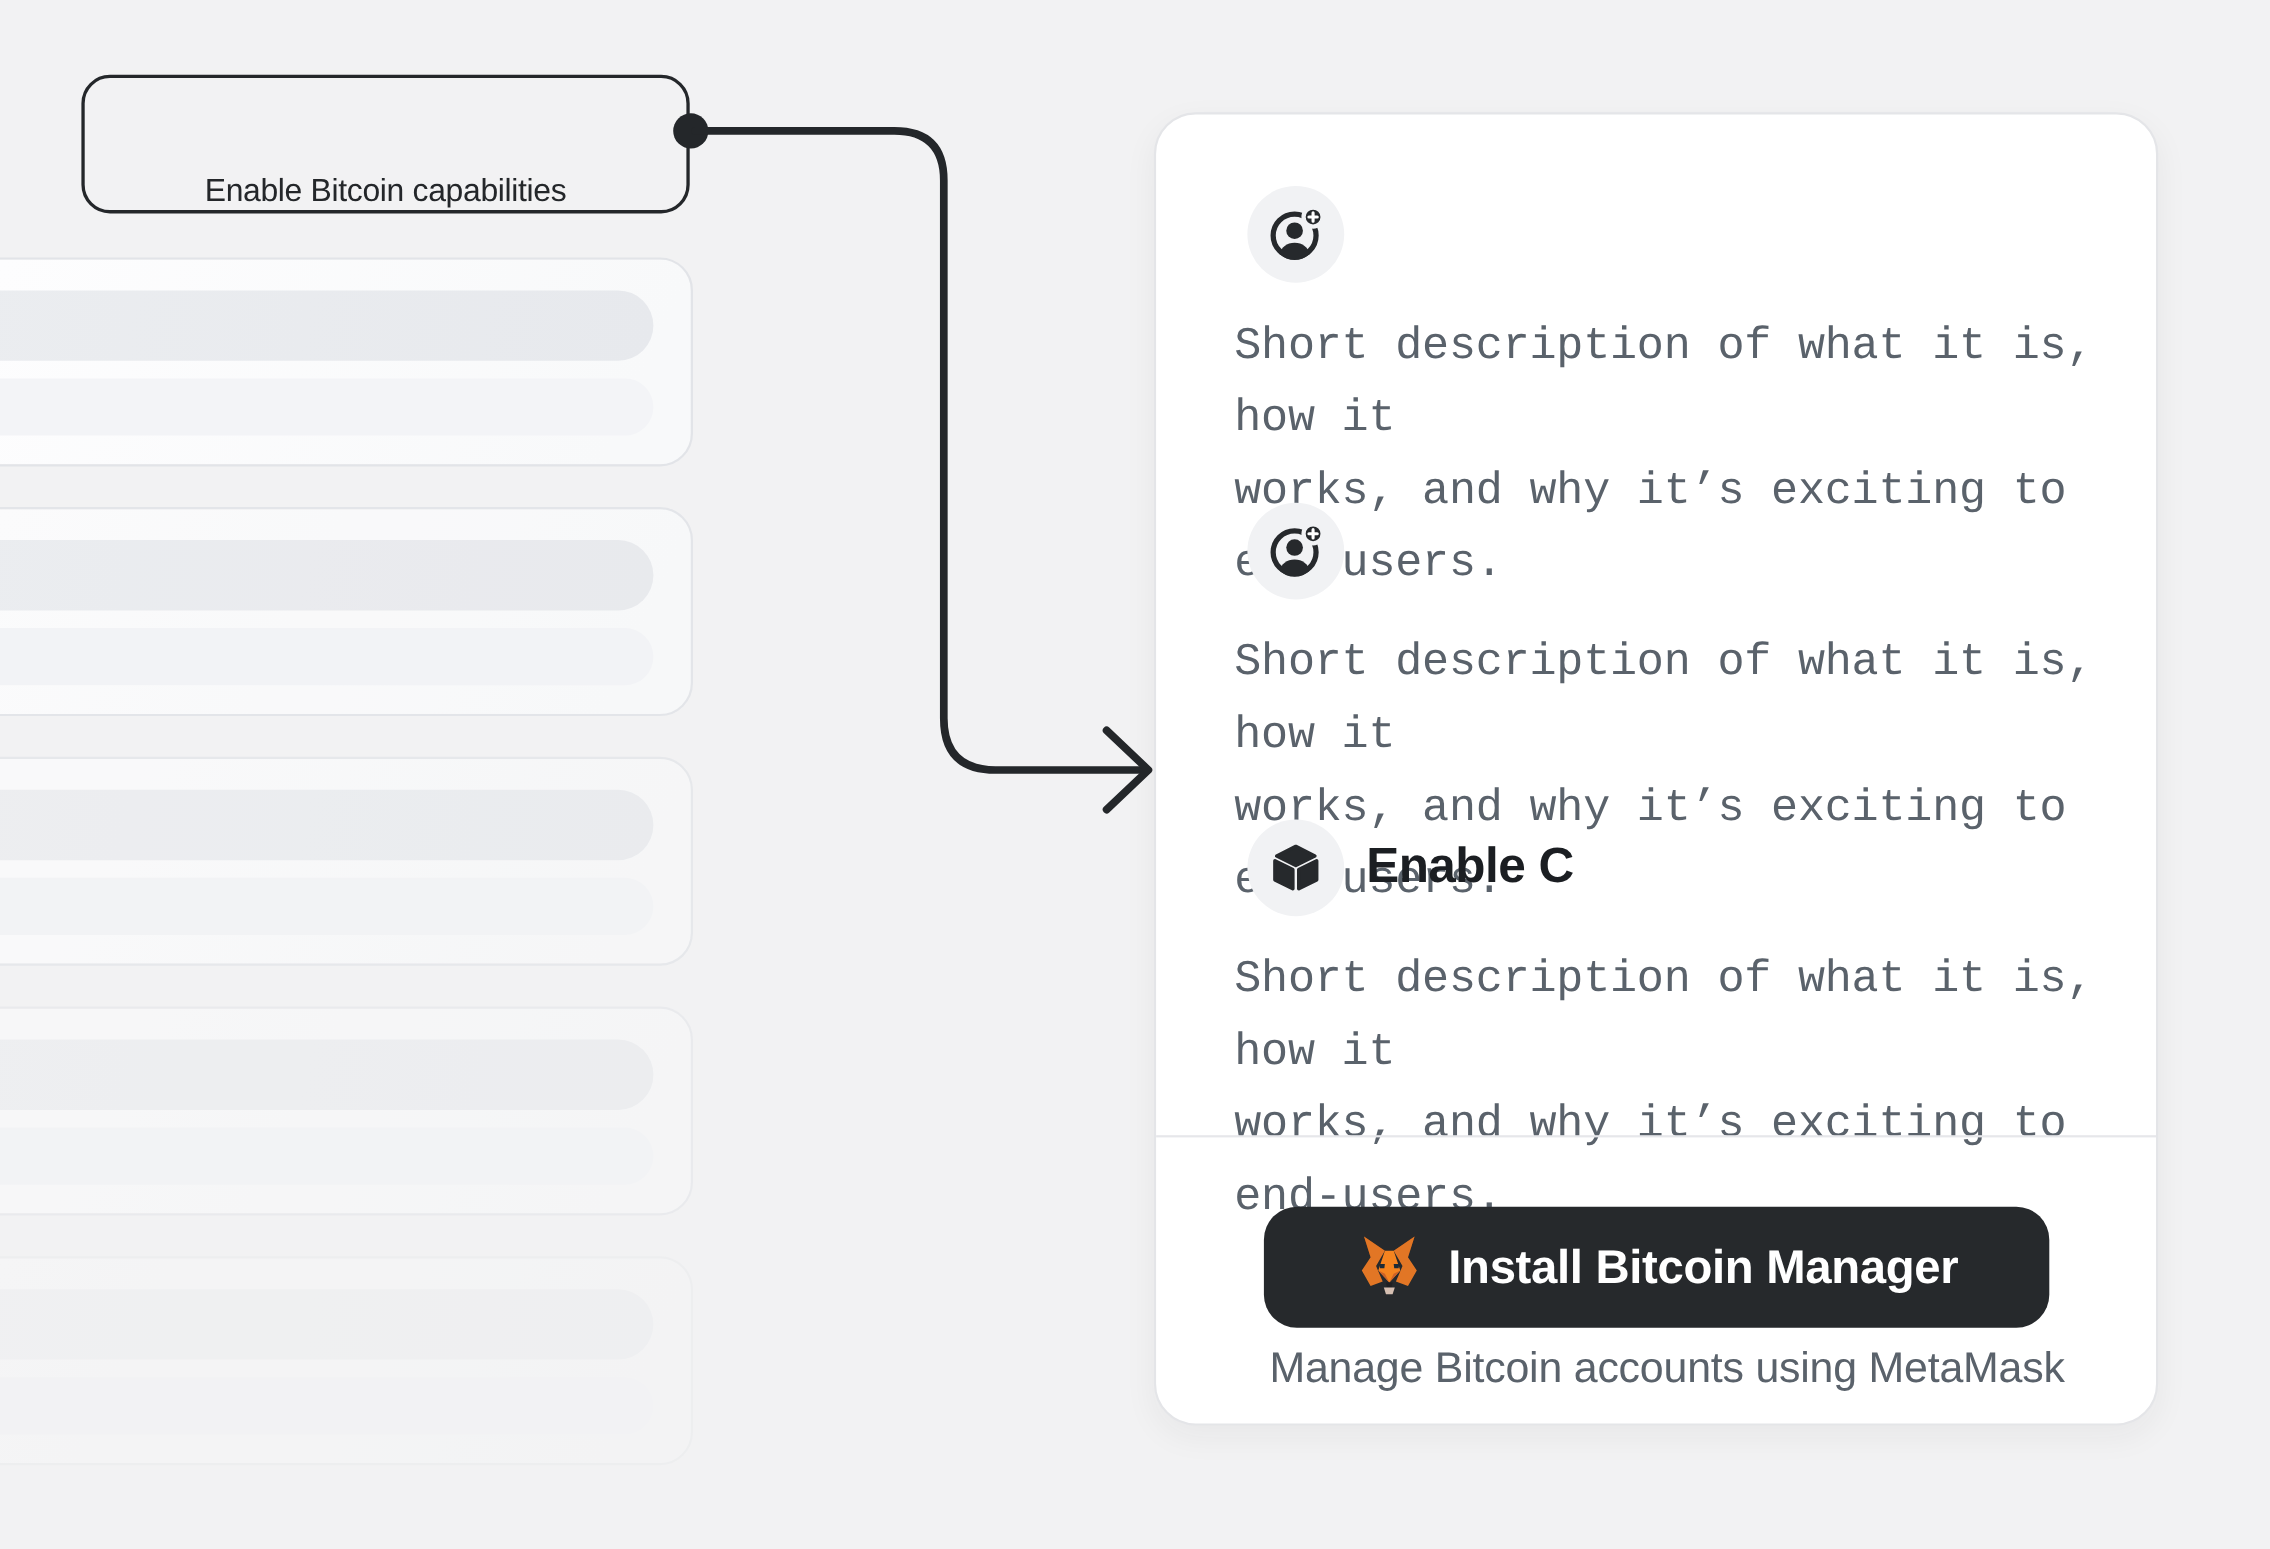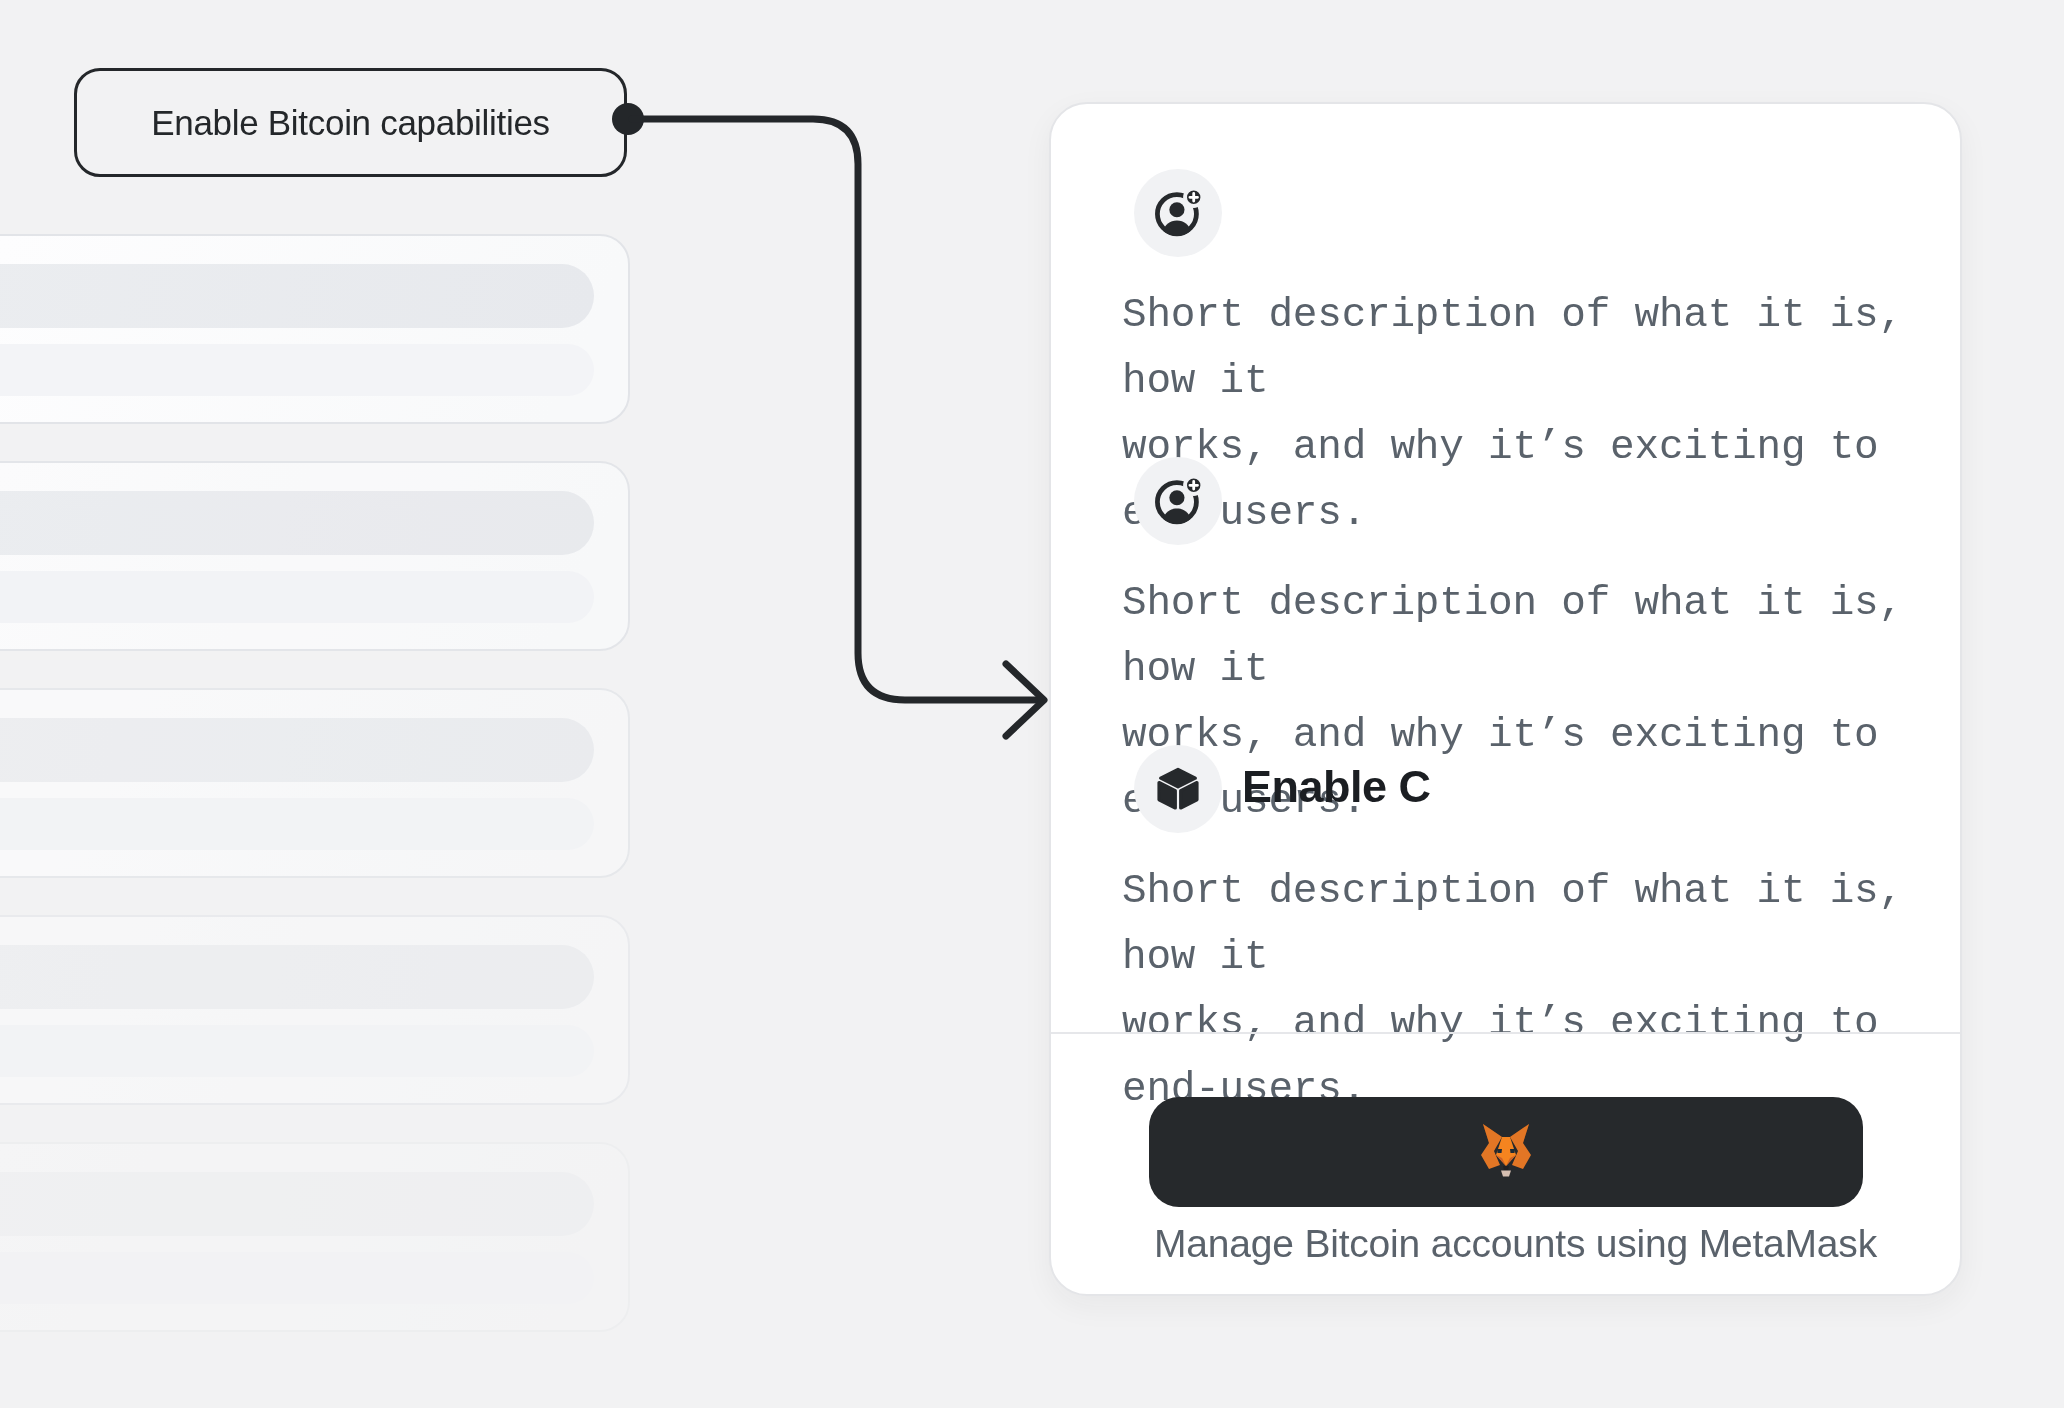--- a/index.html
+++ b/index.html
@@ -46,28 +46,28 @@
     height: 52px;
     background: #f3f4f7;
   }
 
   
   .callout {
     position: absolute;
     left: 74px;
     top: 68px;
     width: 553px;
-    height: 109px;
+    height: 126px;
     box-sizing: border-box;
     border: 3px solid #24272a;
     border-radius: 26px;
     display: flex;
-    align-items: center;
+    align-items: flex-end;
     justify-content: center;
-    font-size: 35px;
+    font-size: 29px;
     font-weight: 500;
     letter-spacing: -0.3px;
     color: #24272a;
   }
 
   
   .connector-svg {
     position: absolute;
     inset: 0;
     width: 2064px;
@@ -258,18 +258,19 @@
           <polygon points="55,1 49,20 57,32 49,46 38,42 44,28 36,14" fill="#e27625"></polygon>
           <polygon points="28,14 36,14 42,32 32,43 22,32" fill="#f5841f"></polygon>
           <polygon points="22,32 32,43 28,35" fill="#cc6228"></polygon>
           <polygon points="42,32 32,43 36,35" fill="#cc6228"></polygon>
           <polygon points="23,26 28,26 27.5,30 23.5,30" fill="#1d2b36"></polygon>
           <polygon points="41,26 36,26 36.5,30 40.5,30" fill="#1d2b36"></polygon>
           <polygon points="29,43 35,43 34,47.5 30,47.5" fill="#1f1f22"></polygon>
           <polygon points="27,47.5 37,47.5 35,53.5 29,53.5" fill="#d5bfb2"></polygon>
         </svg>
       </span>
+      <span class="btn-label">Install Bitcoin Manager</span>
     </button>
 
     <div class="panel-caption">Manage Bitcoin accounts using MetaMask</div>
 
   </section>
 </div>
 
 </body></html>

